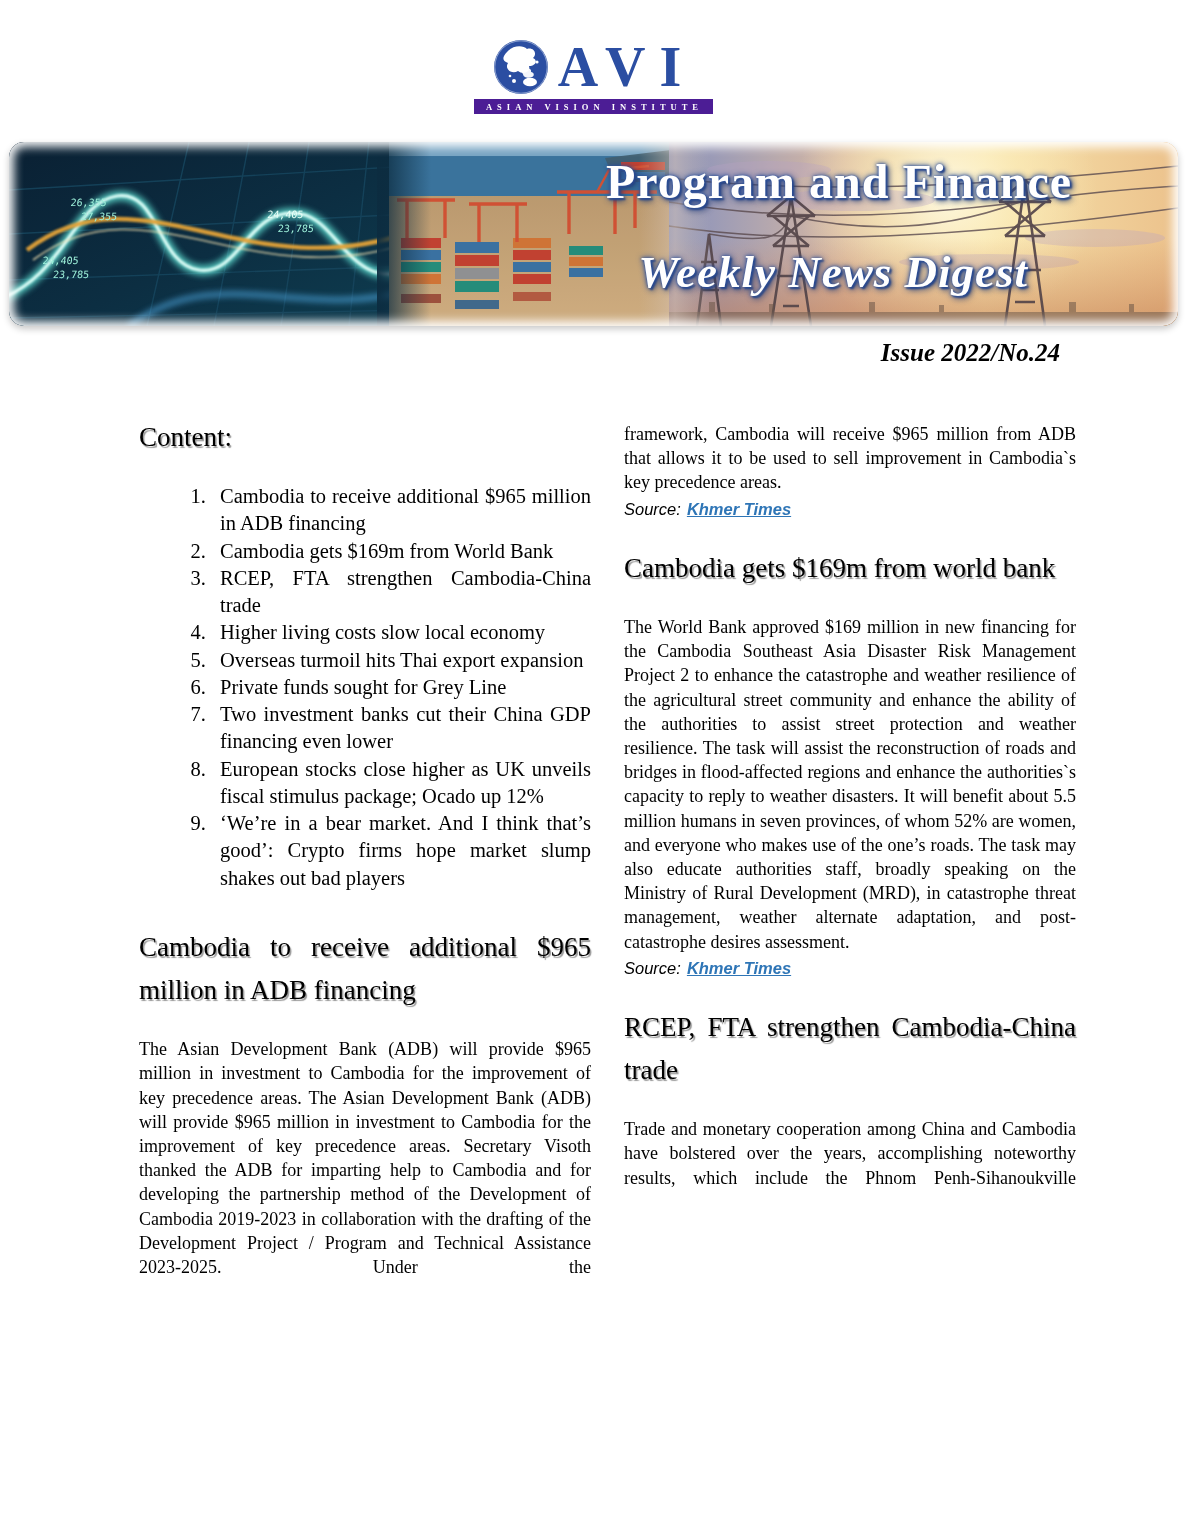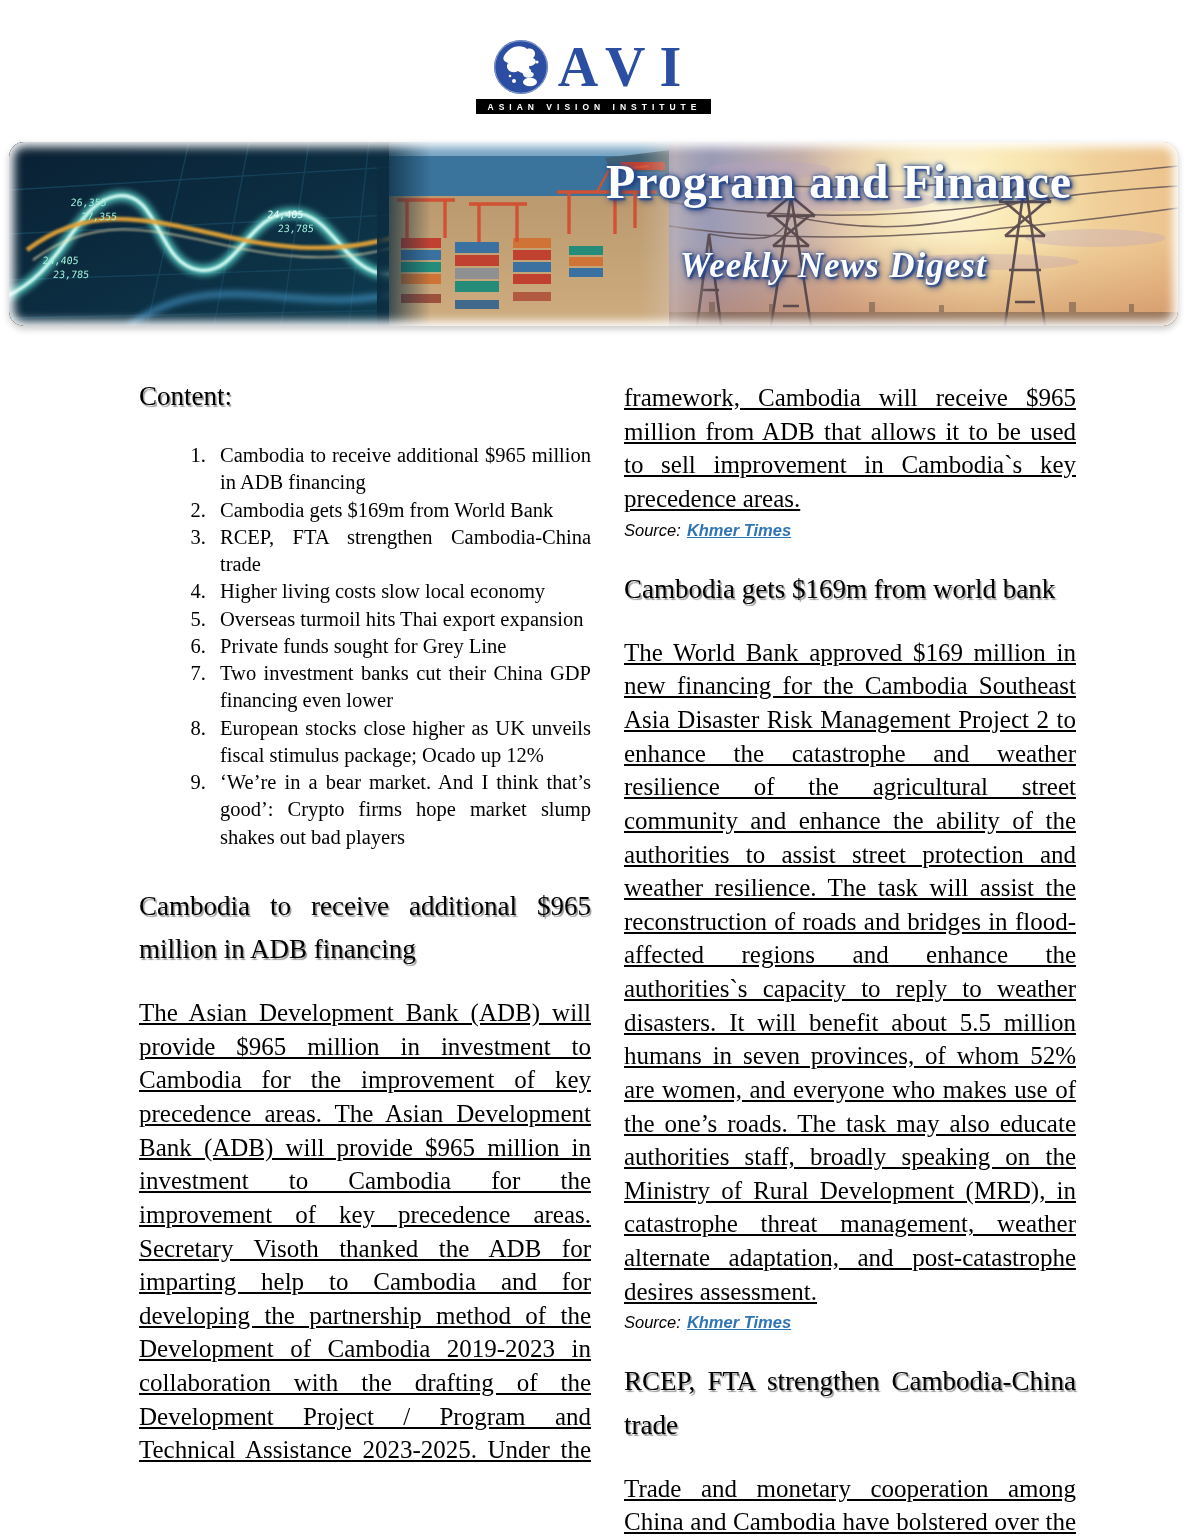--- a/index.html
+++ b/index.html
@@ -14,22 +14,22 @@
   
   .logo-block { padding-top:38px; display:flex; flex-direction:column; align-items:center; }
   .logo-inner { display:flex; flex-direction:column; align-items:center; }
   .logo-row { display:flex; align-items:center; }
   .globe { width:58px; height:58px; flex:0 0 auto; }
   .logo-acronym {
     font-size:56px; font-weight:bold; color:#2b4ea2; line-height:1;
     letter-spacing:14px; margin-left:8px; font-family:"Liberation Serif",serif;
   }
   .logo-bar {
-    margin-top:3px; background:#000000; color:#fff;
-    font-family:Liberation Sans, sans-serif; font-size:8.5px; font-weight:bold;
+    margin-top:3px; background:#4c1d95; color:#fff;
+    font-family:Liberation Serif, serif; font-size:8.5px; font-weight:bold;
     letter-spacing:5px; padding:3px 10px 2px 12px; align-self:stretch; text-align:center;
     white-space:nowrap;
   }
 
   
   .banner {
     position:relative; margin:28px 9px 0 9px; height:184px;
     border-radius:15px; overflow:hidden;
     box-shadow:0 3px 7px rgba(0,0,0,0.22);
   }
@@ -37,21 +37,21 @@
   .banner-frame {
     position:absolute; inset:0; border-radius:15px; pointer-events:none;
     box-shadow: inset 0 0 10px 5px rgba(255,255,255,0.95);
   }
   .banner-title, .banner-subtitle {
     position:absolute; color:#fff; text-align:center; white-space:nowrap;
     font-family:"Liberation Serif",serif;
     text-shadow: 0 0 3px #30549f, 0 0 6px #30549f, 2px 2px 2px #24407e, 3px 3px 6px rgba(25,45,95,.75);
   }
   .banner-title { left:44%; width:54%; top:12px; font-size:48px; font-weight:bold; letter-spacing:1px; }
-  .banner-subtitle { left:44%; width:53%; top:104px; font-size:35px; font-weight:bold; font-style:italic; letter-spacing:1px; }
+  .banner-subtitle { left:44%; width:53%; top:104px; font-size:45px; font-weight:bold; font-style:italic; letter-spacing:1px; }
 
   
   .issue-line {
     margin:13px 127px 0 0; text-align:right;
     font-size:25px; font-weight:bold; font-style:italic;
   }
 
   
   .cols { display:flex; margin:55px 111px 0 139px; column-gap:33px; }
   .col { flex:1 1 0; min-width:0; }
@@ -66,21 +66,21 @@
     font-size:20.5px; line-height:1.33; text-align:justify;
   }
   ol.toc li { padding-left:9px; margin:0; }
 
   .article-heading {
     font-size:27px; line-height:1.6; text-align:justify;
     margin:34px 0 25px 0;
   }
   .article-heading.tight { margin-top:26px; }
   p.bodytext {
-    font-size:25px; line-height:1.345; text-align:justify; margin:0;text-decoration:underline;
+    font-size:18px; line-height:1.345; text-align:justify; margin:0;
   }
   p.cut { text-align-last:justify; }
 
   .source {
     margin:3px 0 0 0; font-family:"Liberation Sans",sans-serif;
     font-style:italic; font-size:16.5px; line-height:1.4;
   }
   .source .src-label { margin-right:6px; }
   .source .src-link { color:#2e75b6; text-decoration:underline; cursor:pointer;font-weight:bold; }
 </style>
@@ -256,20 +256,21 @@
 
       <rect x="368" y="0" width="54" height="184" fill="url(#gSeamA)"></rect>
       <rect x="630" y="0" width="72" height="184" fill="url(#gSeamB)"></rect>
     </svg>
 
     <div class="banner-title">Program and Finance</div>
     <div class="banner-subtitle">Weekly News Digest</div>
     <div class="banner-frame"></div>
   </div>
 
+  <div class="issue-line">Issue 2022/No.24</div>
 
   <div class="cols">
 
     <div class="col">
       <h2 class="doc-heading toc-heading">Content:</h2>
       <ol class="toc">
         <li>Cambodia to receive additional $965 million in ADB financing</li>
         <li>Cambodia gets $169m from World Bank</li>
         <li>RCEP, FTA strengthen Cambodia-China trade</li>
         <li>Higher living costs slow local economy</li>

